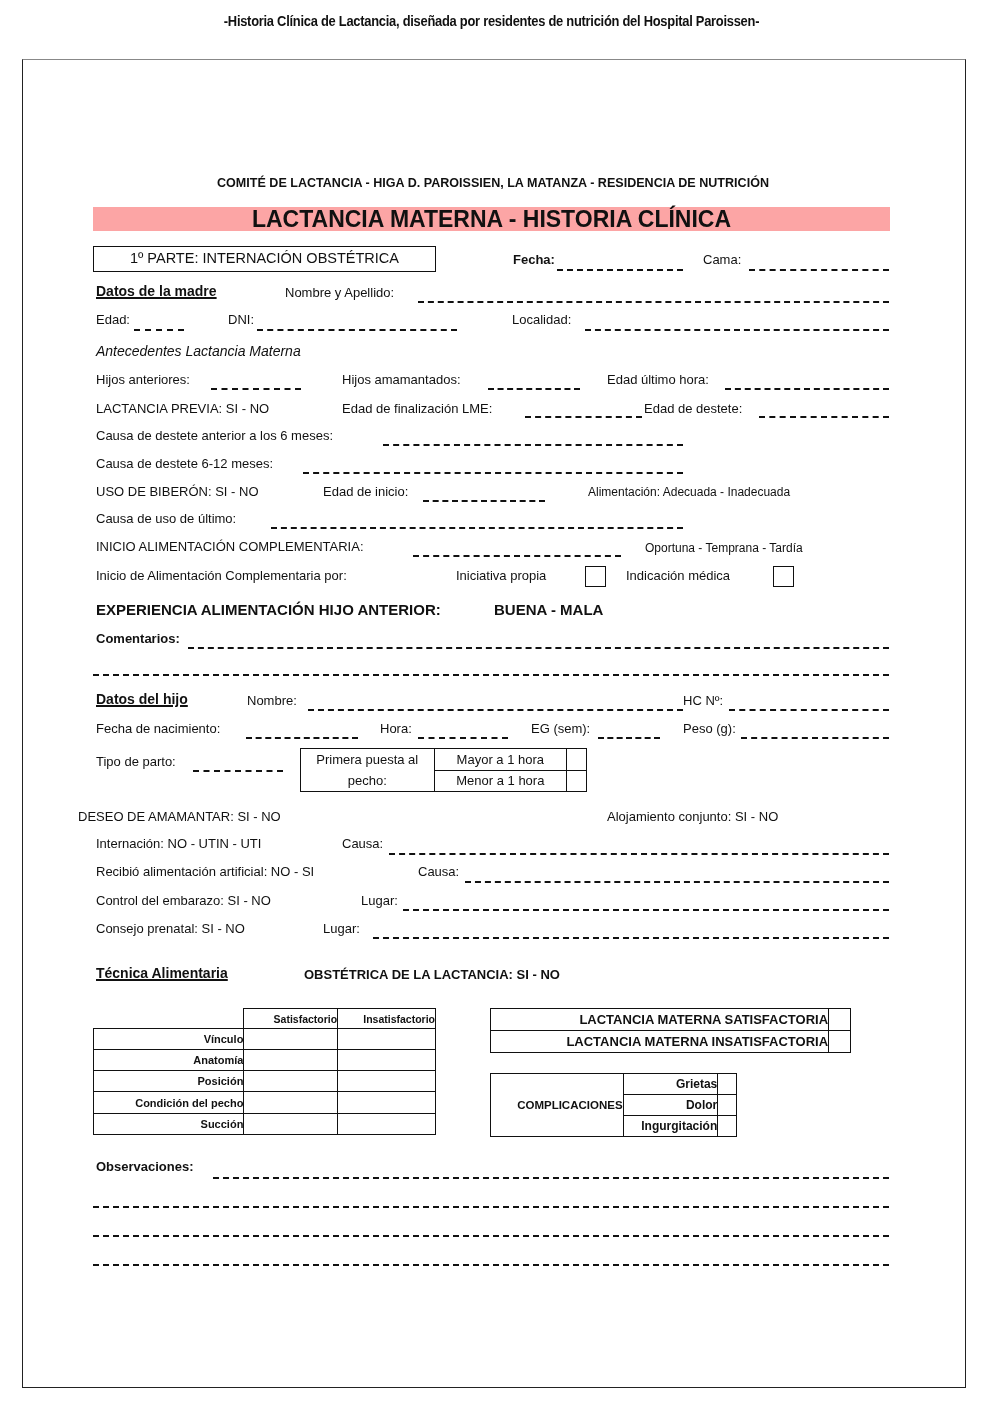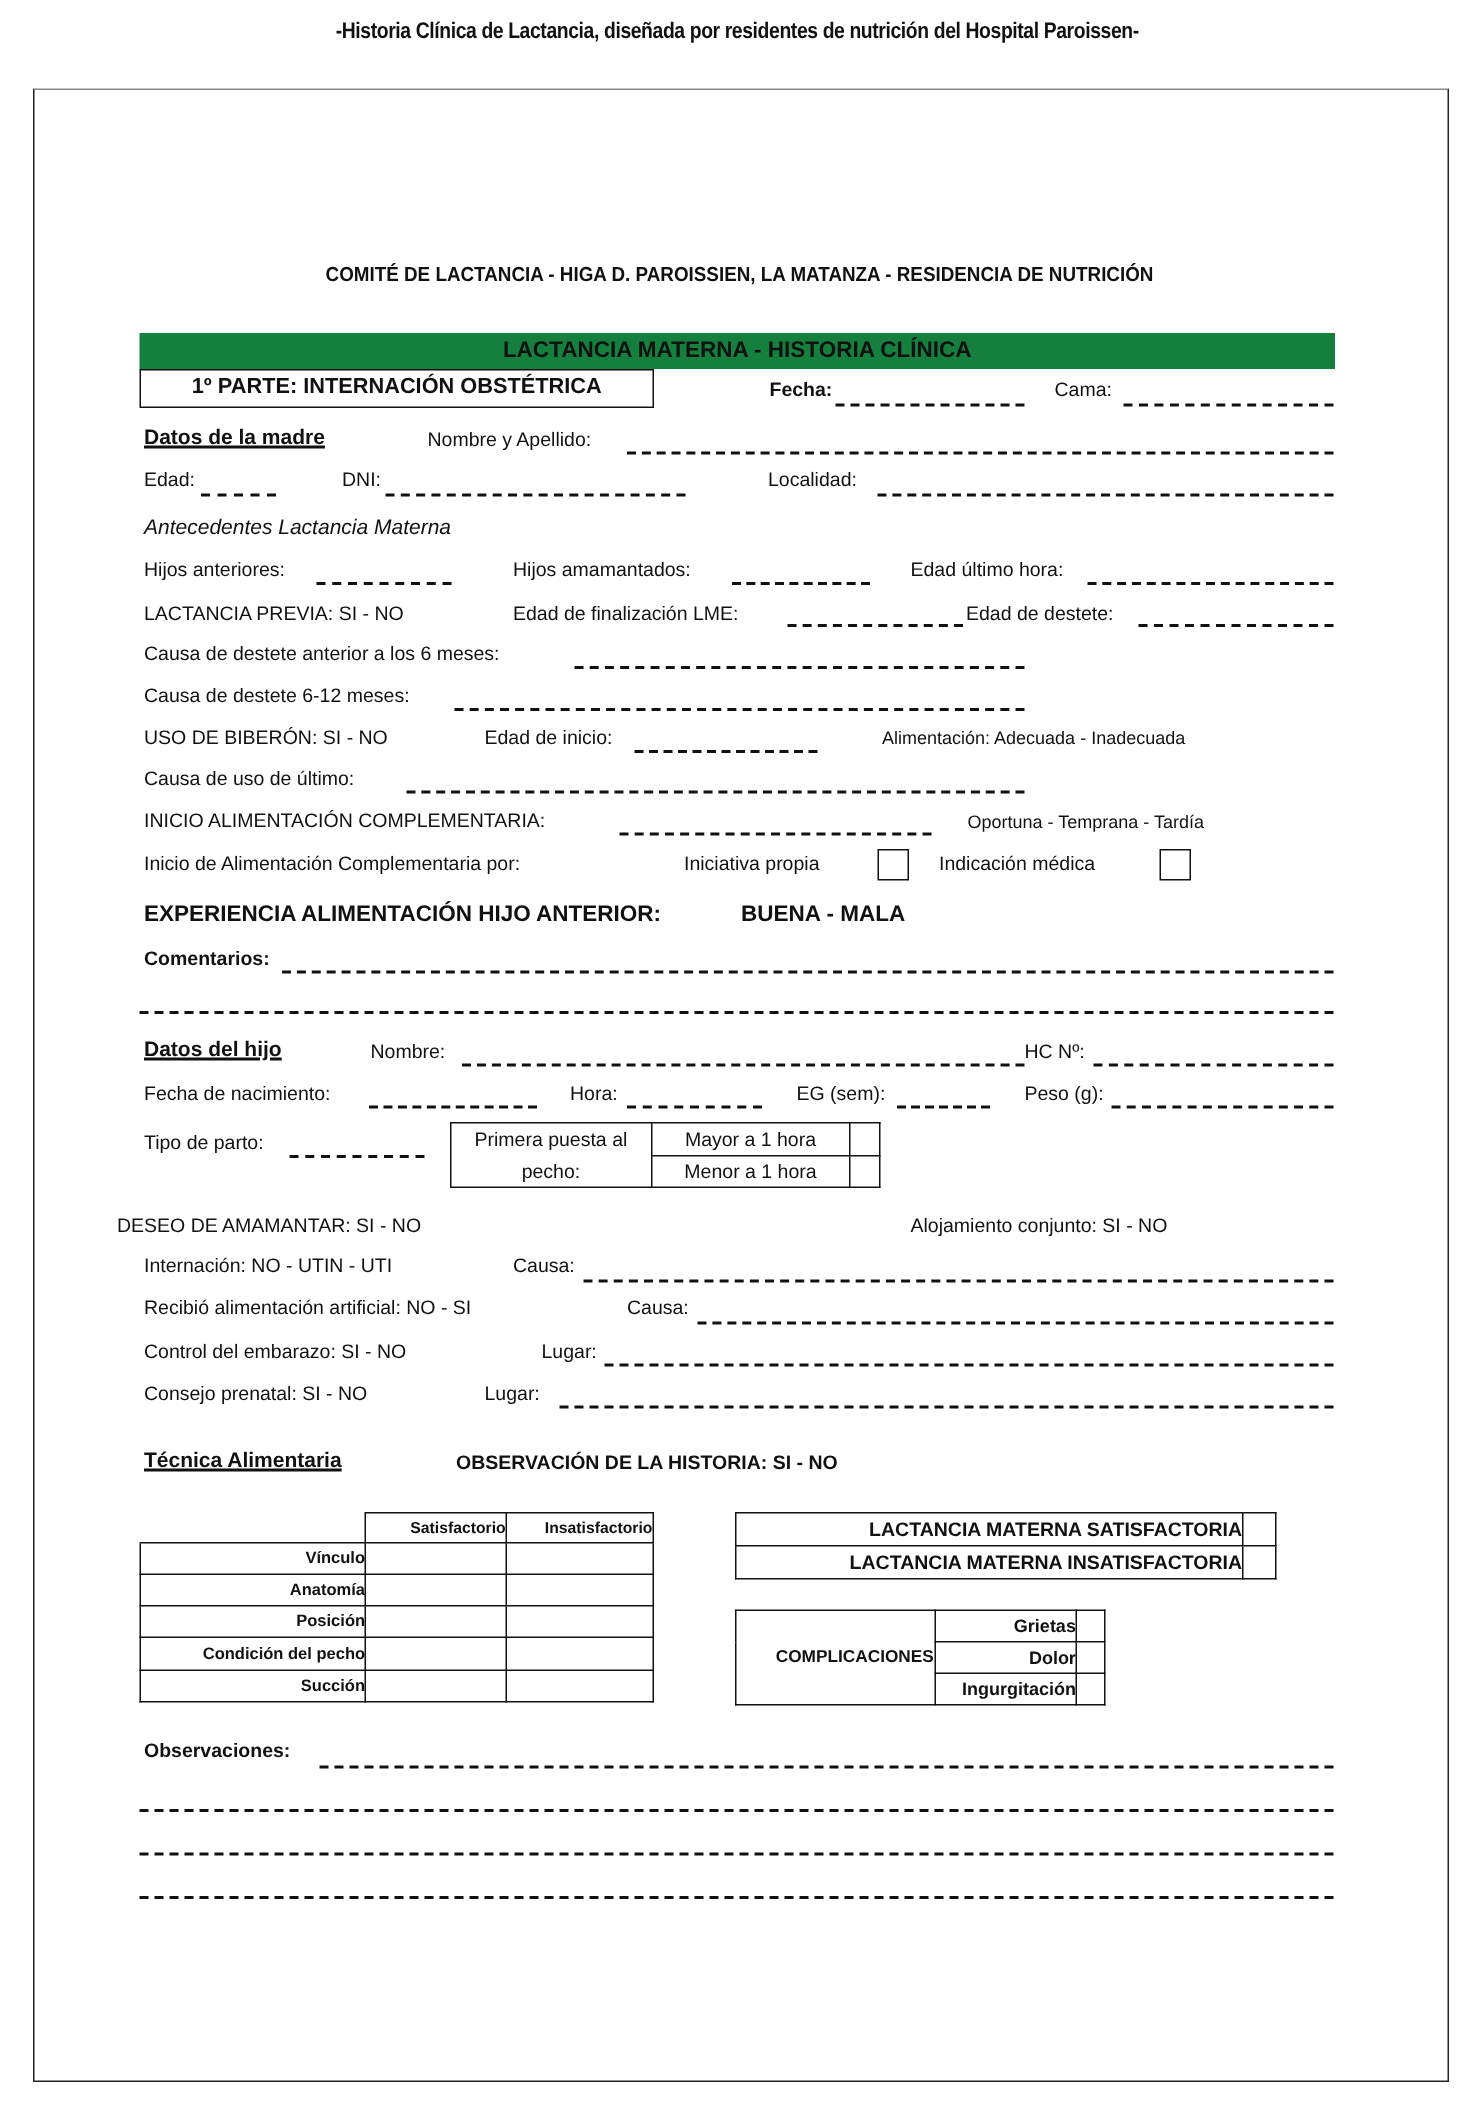--- a/index.html
+++ b/index.html
@@ -5,22 +5,22 @@
   * { box-sizing: border-box; margin: 0; padding: 0; }
   body { width: 983px; height: 1410px; background: #fff; font-family: "Liberation Sans Narrow", "Liberation Sans", sans-serif; color: #111; position: relative; overflow: hidden; }
   .caption { position: absolute; top: 12px; left: 0; width: 983px; text-align: center; font-size: 15px; font-weight: bold; letter-spacing: -0.3px; transform: scaleX(0.86); }
   .page { position: absolute; left: 22px; top: 59px; width: 944px; height: 1329px; border: 1px solid #222; border-top-color: #888; }
   .abs { position: absolute; white-space: nowrap; }
   .t13 { font-size: 13px; }
   .t14 { font-size: 14px; }
   .b { font-weight: bold; }
   .dash { position: absolute; height: 0; border-bottom: 2px dashed #111; }
   .committee { position: absolute; left: 70px; top: 115px; width: 800px; text-align: center; font-size: 13.5px; font-weight: bold; transform: scaleX(0.93); }
-  .banner { position: absolute; left: 70px; top: 162px; width: 797px; height: 24px; background: #15803d; text-align: center; font-size: 15px; font-weight: bold; line-height: 24px; }
-  .partbox { position: absolute; left: 70px; top: 186px; width: 343px; height: 26px; border: 1.5px solid #111; text-align: center; font-size: 14.5px; font-weight: bold; line-height: 23px; }
+  .banner { position: absolute; left: 70px; top: 147px; width: 797px; height: 24px; background: #fca5a5; text-align: center; font-size: 23px; font-weight: bold; line-height: 24px; }
+  .partbox { position: absolute; left: 70px; top: 186px; width: 343px; height: 26px; border: 1.5px solid #111; text-align: center; font-size: 14.5px; font-weight: normal; line-height: 23px; }
   .u { text-decoration: underline; text-decoration-thickness: 2px; }
   .chk { position: absolute; width: 21px; height: 21px; border: 1.5px solid #111; }
   table { border-collapse: collapse; position: absolute; }
   td { border: 1px solid #111; font-size: 12px; font-weight: bold; text-align: center; }
   .thick td { border-width: 1.5px; text-align: right; }
 </style>
 </head>
 <body>
 
 <div class="caption">-Historia Clínica de Lactancia, diseñada por residentes de nutrición del Hospital Paroissen-</div>
@@ -136,21 +136,21 @@
 
   <span class="abs t13" style="left:73px;top:833px">Control del embarazo: SI - NO</span>
   <span class="abs t13" style="left:338px;top:833px">Lugar:</span>
   <div class="dash" style="left:380px;top:849px;width:486px"></div>
 
   <span class="abs t13" style="left:73px;top:861px">Consejo prenatal: SI - NO</span>
   <span class="abs t13" style="left:300px;top:861px">Lugar:</span>
   <div class="dash" style="left:350px;top:877px;width:516px"></div>
 
   <span class="abs t14 b u" style="left:73px;top:905px">Técnica Alimentaria</span>
-  <span class="abs t13 b" style="left:281px;top:907px">OBSERVACIÓN DE LA HISTORIA:   SI   -   NO</span>
+  <span class="abs t13 b" style="left:281px;top:907px">OBSTÉTRICA DE LA LACTANCIA:   SI   -   NO</span>
 
   <table class="thick" style="left:70px;top:948px;width:343px">
     <tbody>
         <tr style="height:20px">
       <td style="width:151px;border-top:none;border-left:none;border-bottom-width:1.5px"></td>
       <td style="width:94px;font-size:10.5px">Satisfactorio</td>
       <td style="width:98px;font-size:10.5px">Insatisfactorio</td>
     </tr>
     <tr style="height:21px">
           <td style="font-size:11px">Vínculo</td>

